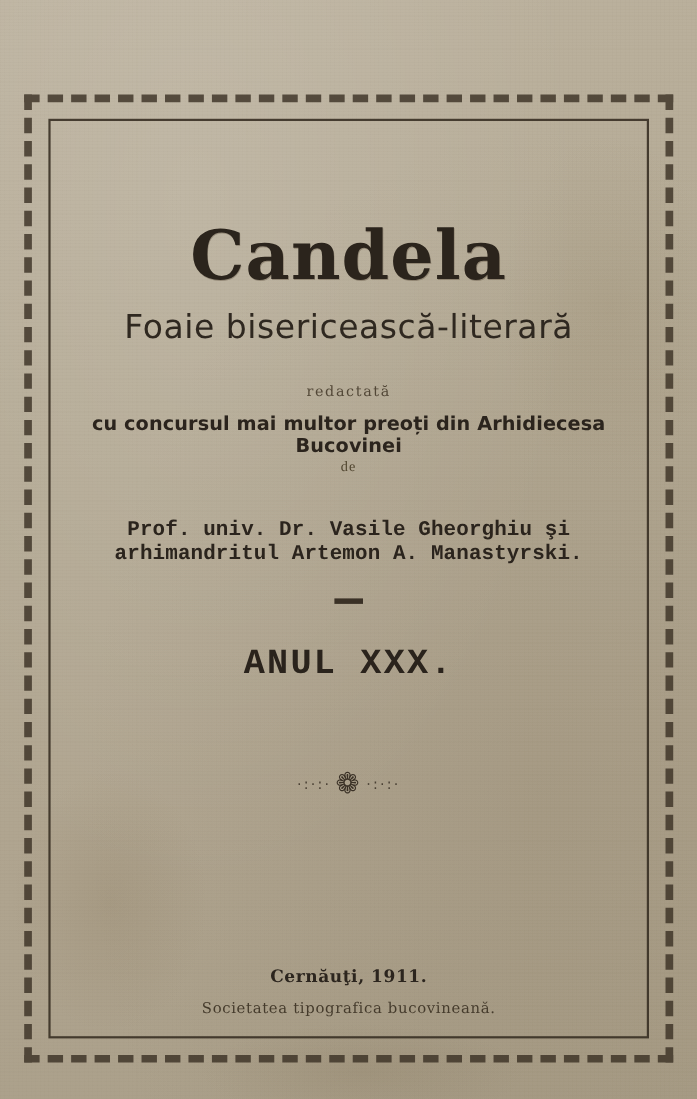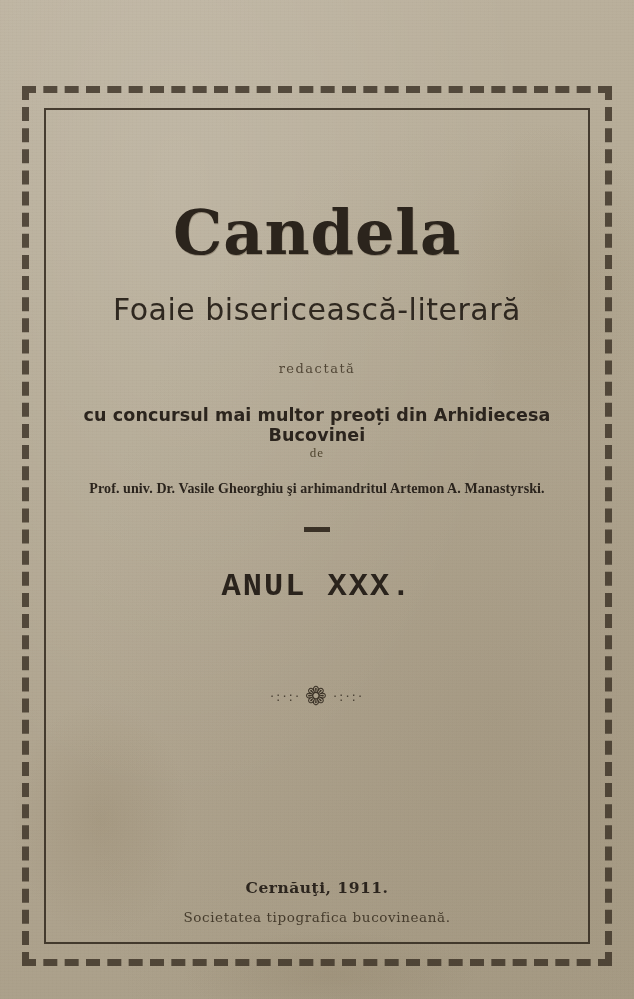--- a/index.html
+++ b/index.html
@@ -87,57 +87,57 @@
     font-family: "DejaVu Serif", serif;
     font-weight: 700;
     font-size: 62px;
     letter-spacing: 1px;
     line-height: 1;
     color: #2b241c;
     text-shadow: 0.5px 0.5px 0 rgba(80,66,48,0.35);
   }
 
   .subtitle {
-    margin-top: 28px;
+    margin-top: 16px;
     font-family: "DejaVu Sans", sans-serif;
     font-weight: 400;
     font-size: 30px;
     letter-spacing: 0.5px;
     color: #2f2820;
   }
 
   .redacted {
     margin-top: 34px;
     font-family: "DejaVu Serif", serif;
     font-size: 13px;
     letter-spacing: 1.5px;
     color: #524737;
   }
 
   .concurs {
-    margin-top: 29px;
+    margin-top: 12px;
     font-family: "DejaVu Sans", sans-serif;
     font-weight: 700;
     font-size: 17.5px;
     letter-spacing: 0.1px;
     color: #2b241d;
   }
 
   .de {
     font-family: Liberation Serif, serif;
     font-size: 13px;
     letter-spacing: 1px;
     color: #50452f;
   }
 
   .authors {
-    margin-top: 20px;
-    font-family: Liberation Serif, serif;
-    font-weight: 700;
-    font-size: 14px;
+    margin-top: 38px;
+    font-family: Liberation Mono, monospace;
+    font-weight: 700;
+    font-size: 19px;
     letter-spacing: 0.1px;
     color: #2b241d;
   }
 
   .rule-dash {
     margin: 30px auto 0 auto;
     width: 26px;
     height: 5px;
     background: #3a3126;
   }

